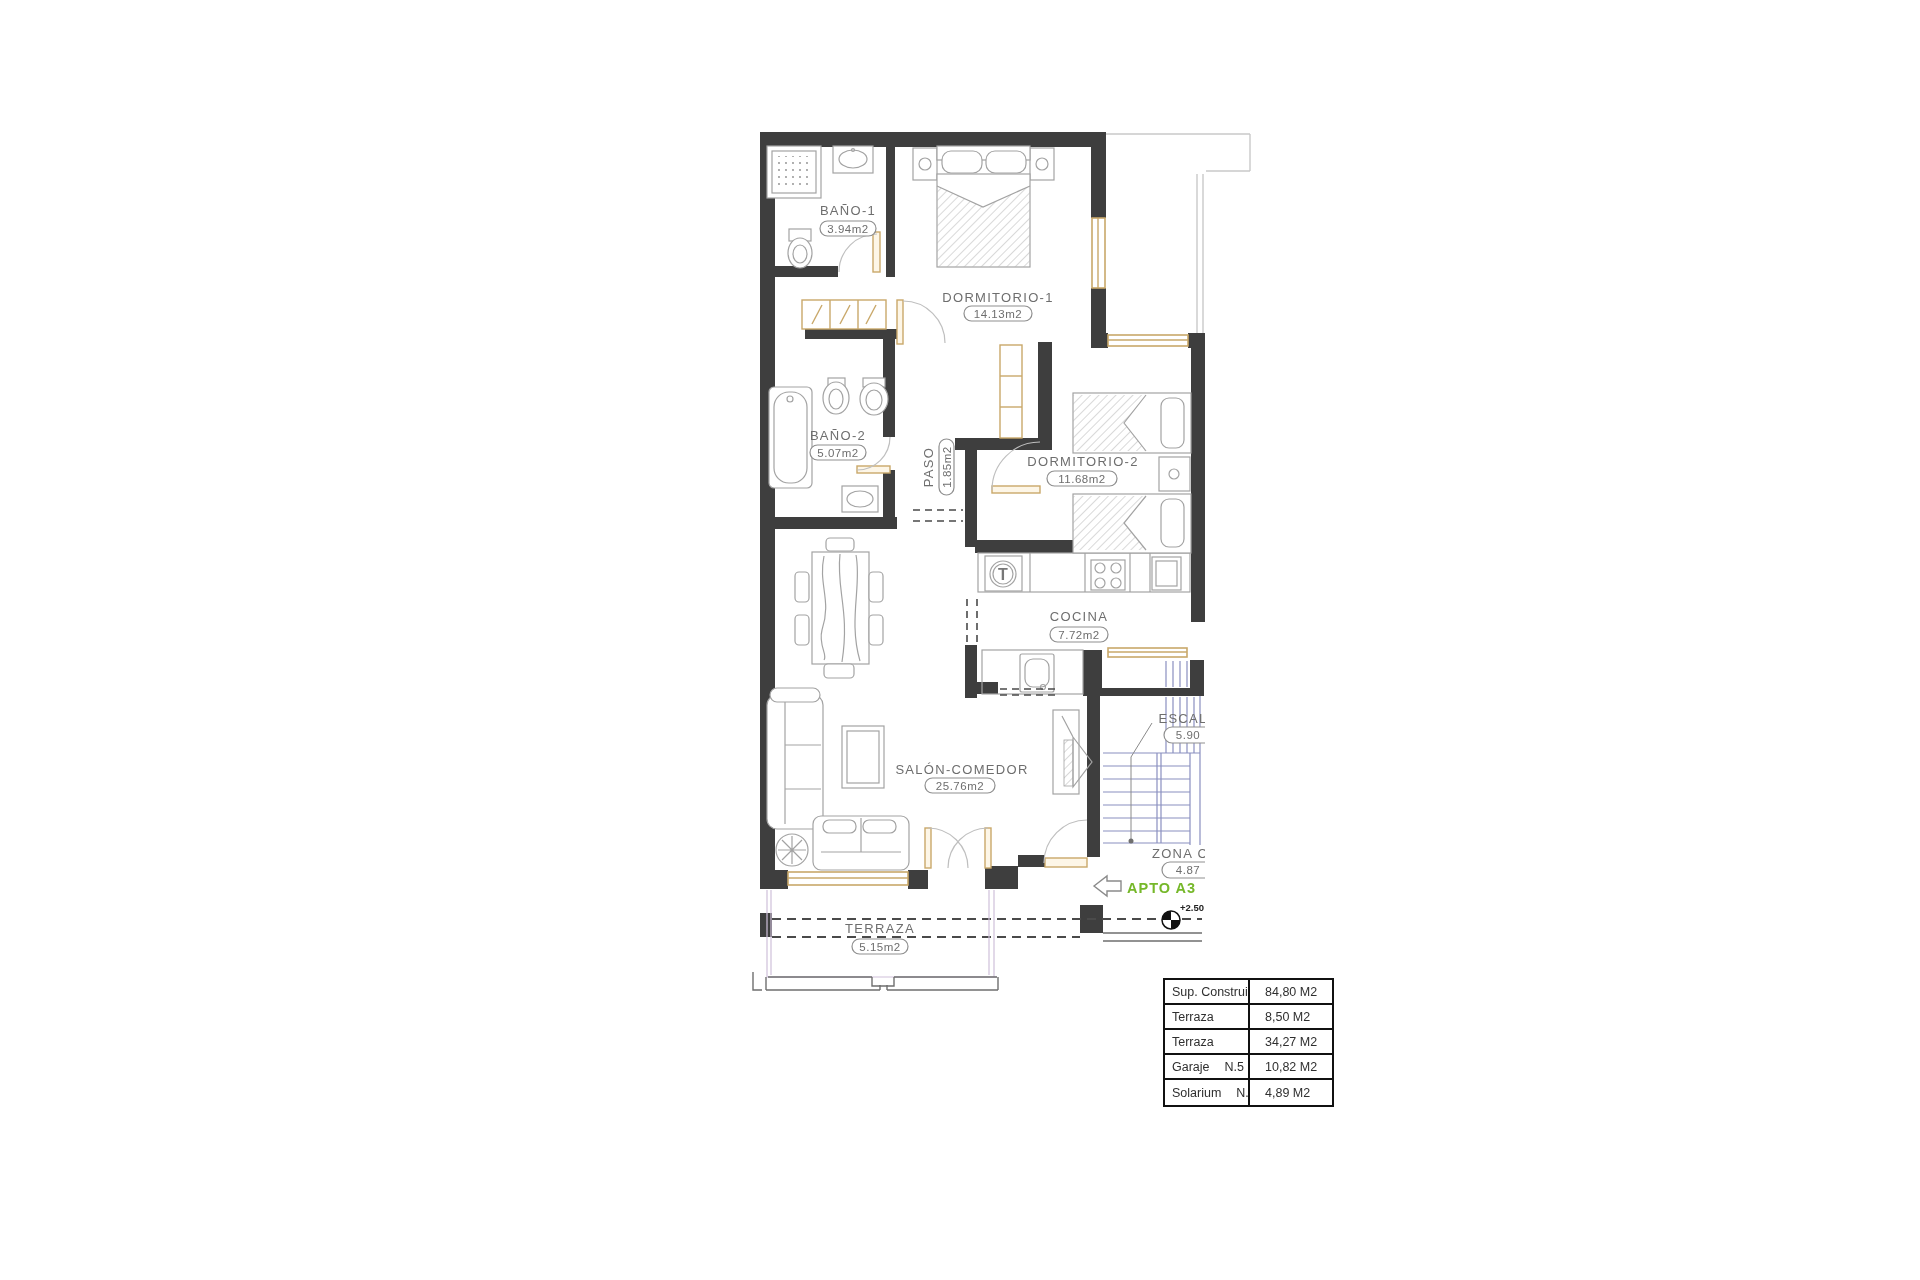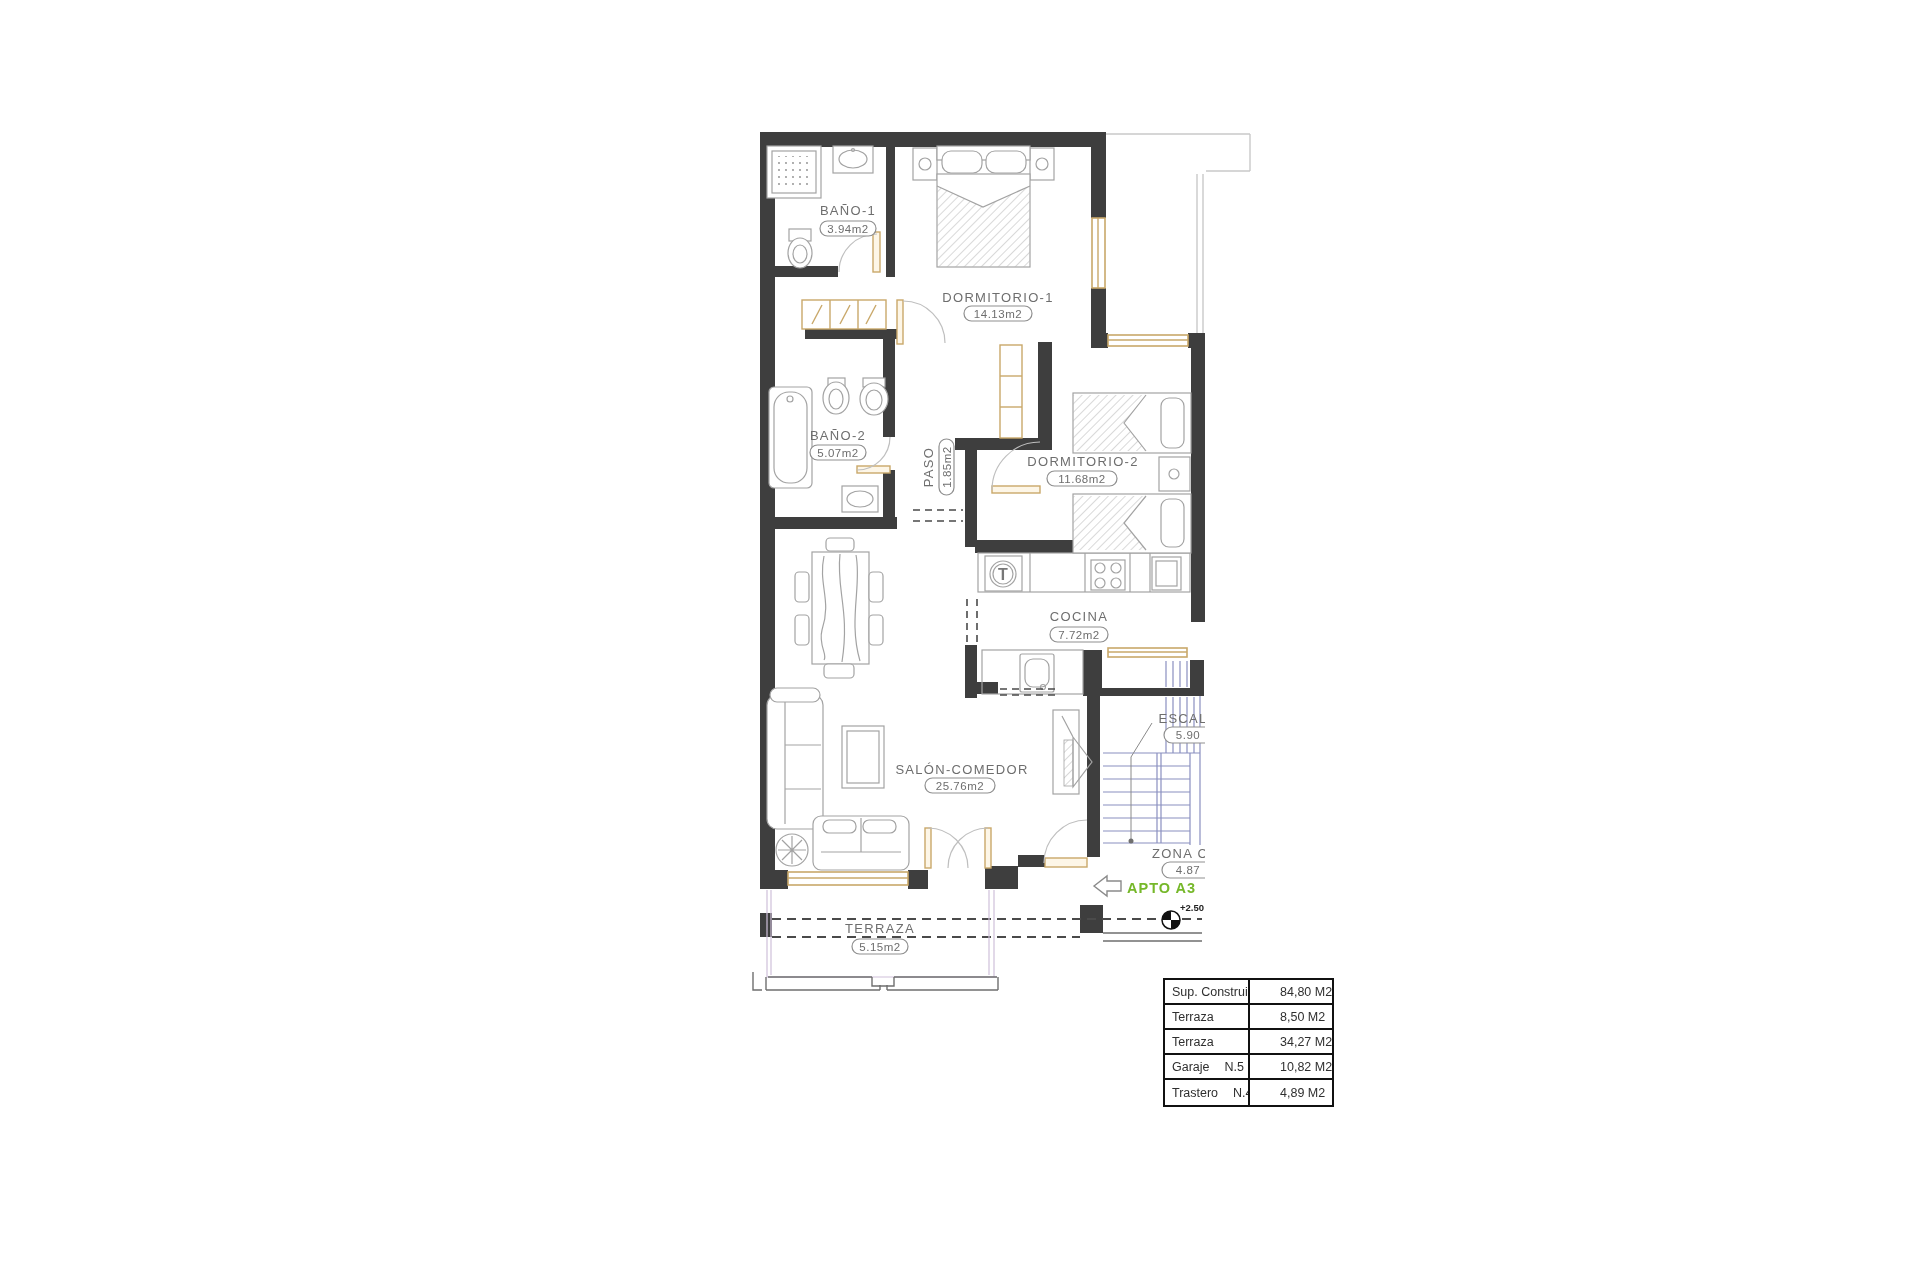--- a/index.html
+++ b/index.html
@@ -33,21 +33,21 @@
   .lvl{font-size:9.5px;font-weight:bold;fill:#222;}
   .tsym{font-size:16px;font-weight:bold;fill:#777;text-anchor:middle;}
   .hatchfill{fill:url(#bedhatch);stroke:none;}
   
   .sum-table{position:absolute;left:1163px;top:978px;width:171px;height:129px;
     border:2.5px solid #111;display:grid;grid-template-rows:repeat(5,1fr);
     font-size:12.5px;color:#2f2f2f;background:#fff;box-sizing:border-box;}
   .trow{display:grid;grid-template-columns:85px 1fr;border-bottom:2px solid #111;min-height:0;}
   .trow:last-child{border-bottom:none;}
   .tlabel{border-right:2px solid #111;padding-left:7px;display:flex;align-items:center;gap:15px;overflow:hidden;white-space:nowrap;}
-  .tvalue{padding-left:30px;display:flex;align-items:center;white-space:nowrap;}
+  .tvalue{padding-left:15px;display:flex;align-items:center;white-space:nowrap;}
 </style>
 </head>
 <body>
 
 <div class="stage">
 <svg width="1920" height="1280" viewBox="0 0 1920 1280" xmlns="http://www.w3.org/2000/svg">
   <defs>
     <pattern id="bedhatch" width="6" height="6" patternUnits="userSpaceOnUse" patternTransform="rotate(45)">
       <line x1="0" y1="0" x2="0" y2="6" stroke="#b3b3b3" stroke-width="1"></line>
     </pattern>
@@ -402,19 +402,19 @@
   </div>
   <div class="trow">
     <div class="tlabel">
       <span>Garaje</span>
       <span>N.5</span>
     </div>
     <div class="tvalue">10,82 M2</div>
   </div>
   <div class="trow">
     <div class="tlabel">
-      <span>Trastero</span>
+      <span>Solarium</span>
       <span>N.4</span>
     </div>
     <div class="tvalue">4,89 M2</div>
   </div>
 </div>
 </div>
 
 </body></html>

